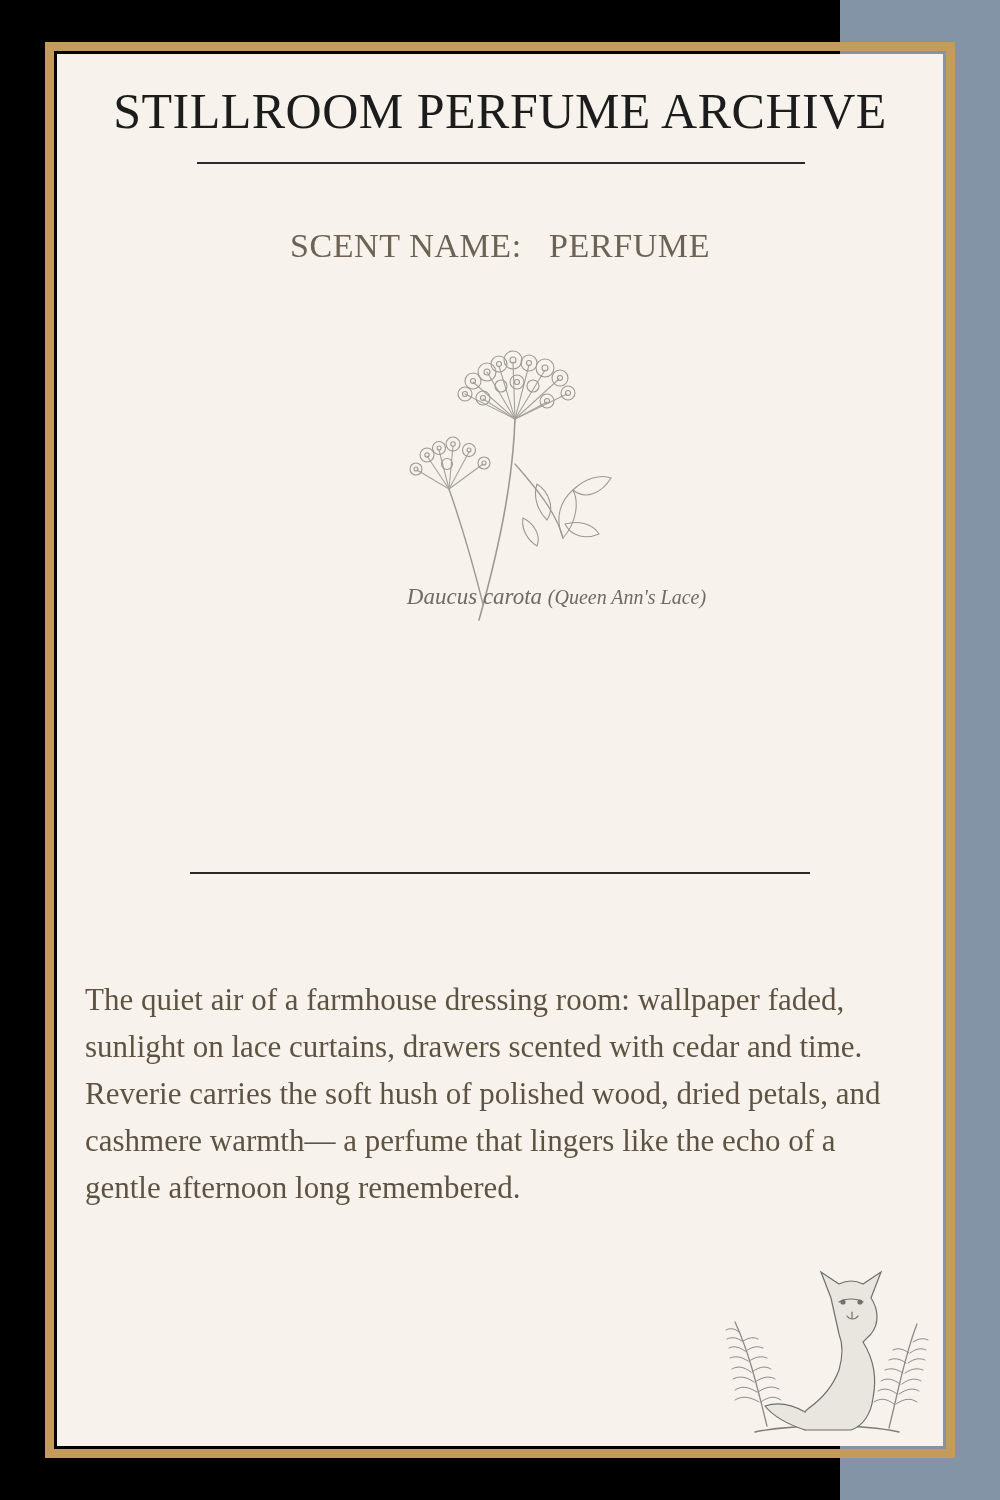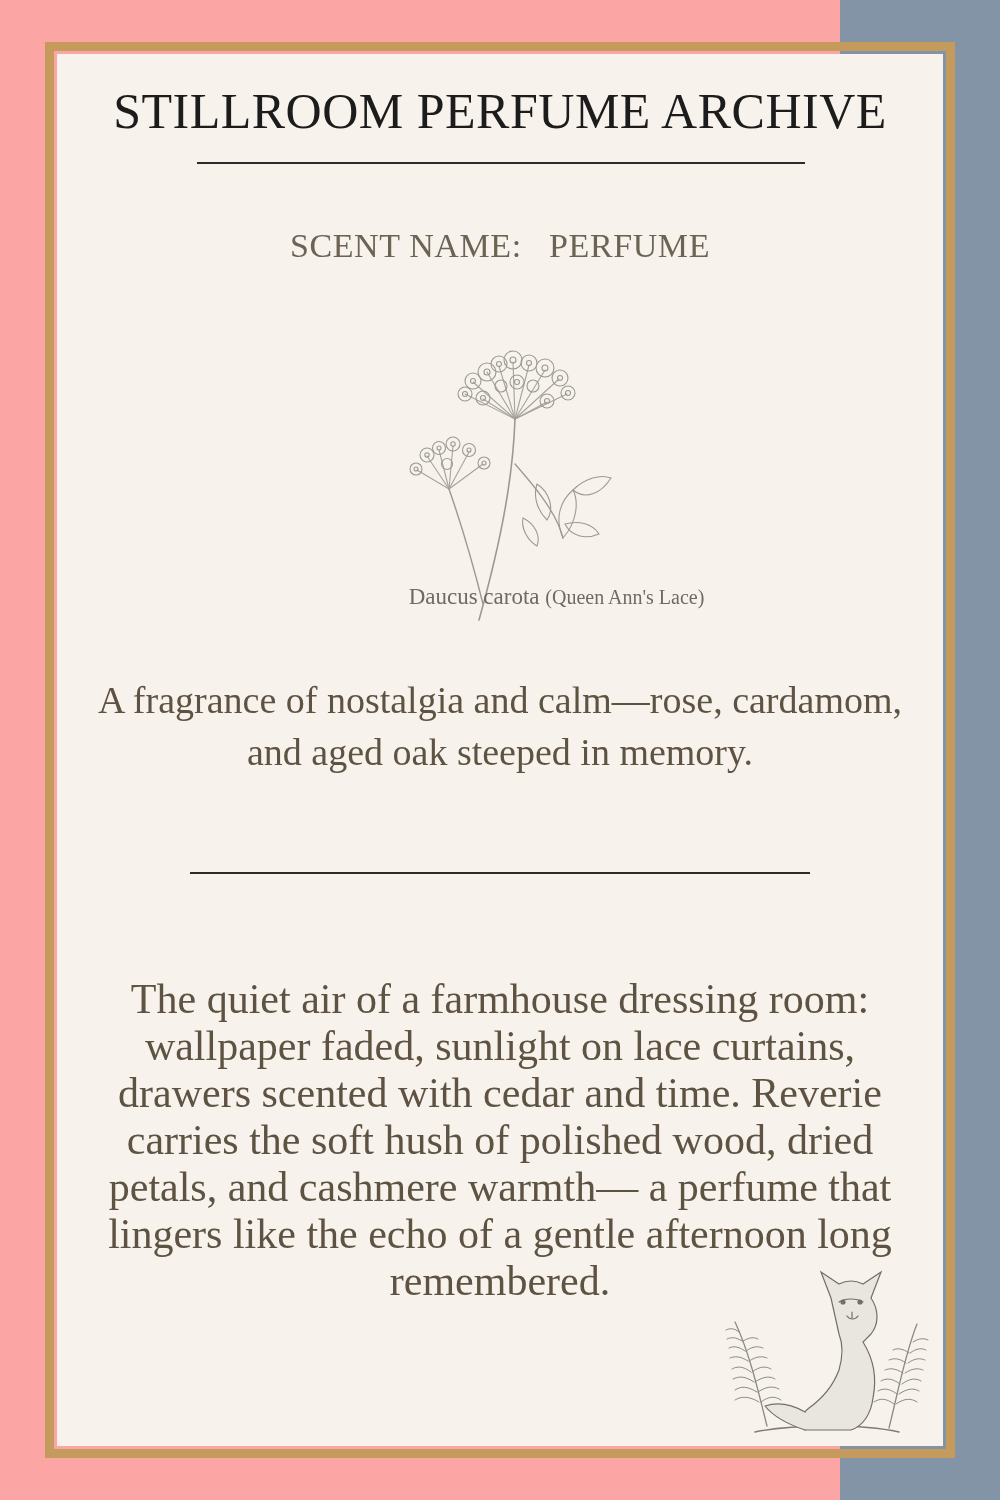--- a/index.html
+++ b/index.html
@@ -12,21 +12,21 @@
     background: #8294a6;
     font-family: "Liberation Serif", serif;
     overflow: hidden;
   }
 
   .poster {
     position: absolute;
     left: 0; top: 0;
     width: 840px;
     height: 1500px;
-    background: #fca5a5;
+    background: #000000;
     box-sizing: border-box;
   }
 
   
   .gold-frame {
     position: absolute;
     left: 45px;
     top: 42px;
     width: 910px;
     height: 1416px;
@@ -97,20 +97,21 @@
   }
 
   .latin-name {
     position: absolute;
     left: 0;
     top: 530px;
     width: 886px;
     text-align: center;
     color: #6f6a62;
     font-size: 23px;
+    font-style: italic;
     padding-left: 113px;
     box-sizing: border-box;
   }
   .latin-name .common {
     font-size: 20px;
   }
 
   .tagline {
     position: absolute;
     left: 38px;
@@ -129,23 +130,23 @@
     width: 620px;
     height: 0;
     border-top: 2px solid #2b2b2b;
   }
 
   .body-copy {
     position: absolute;
     left: 28px;
     top: 922px;
     width: 830px;
-    text-align: center;
+    text-align: left;
     color: #5e5343;
-    font-size: 42px;
+    font-size: 31px;
     line-height: 47px;
   }
 
   .footer-text {
     position: absolute;
     left: 10px;
     bottom: 22px;
     width: 700px;
     text-align: left;
     color: #1c1c1c;
@@ -263,21 +264,20 @@
           <path d="M150 222 C140 216, 134 204, 136 194 C148 200, 154 212, 150 222 Z"></path>
         </g>
       </svg>
     </div>
 
     <div class="latin-name">
       <span>Daucus carota</span>
       <span class="common">(Queen Ann's Lace)</span>
     </div>
 
-    <div class="tagline">A fragrance of nostalgia and calm—rose, cardamom, and aged oak steeped in memory.</div>
 
     <div class="rule-mid"></div>
 
     <div class="body-copy">The quiet air of a farmhouse dressing room: wallpaper faded, sunlight on lace curtains, drawers scented with cedar and time. Reverie carries the soft hush of polished wood, dried petals, and cashmere warmth— a perfume that lingers like the echo of a gentle afternoon long remembered.</div>
 
 
     <div class="fox-emblem">
       <svg viewBox="0 0 220 200" width="220" height="200" fill="none" stroke="#7d7d78" stroke-width="1" stroke-linecap="round">
 
         <g stroke="#8a8a84">

